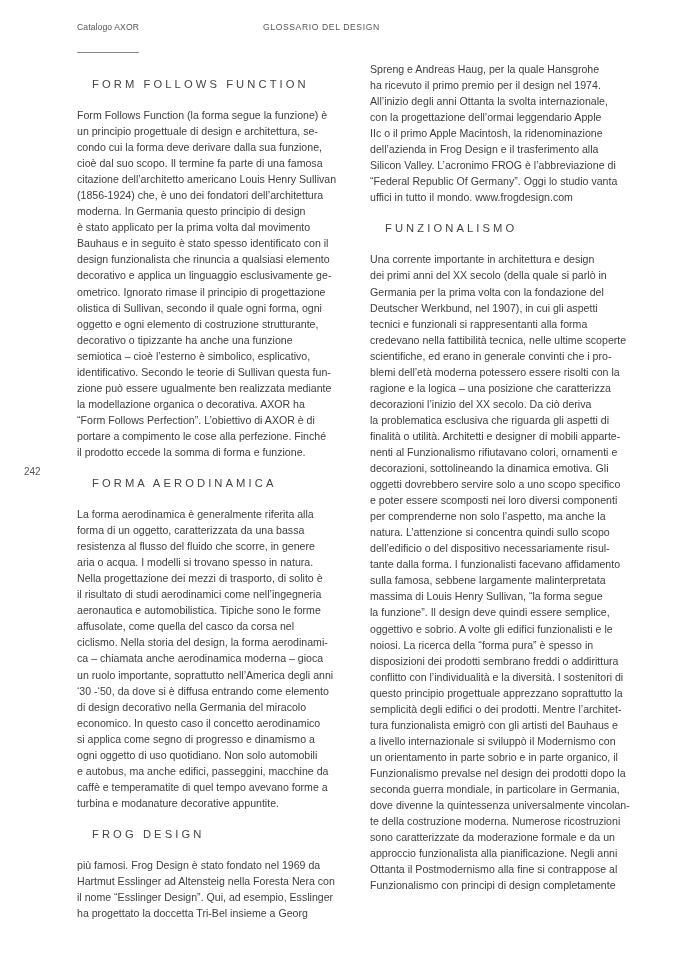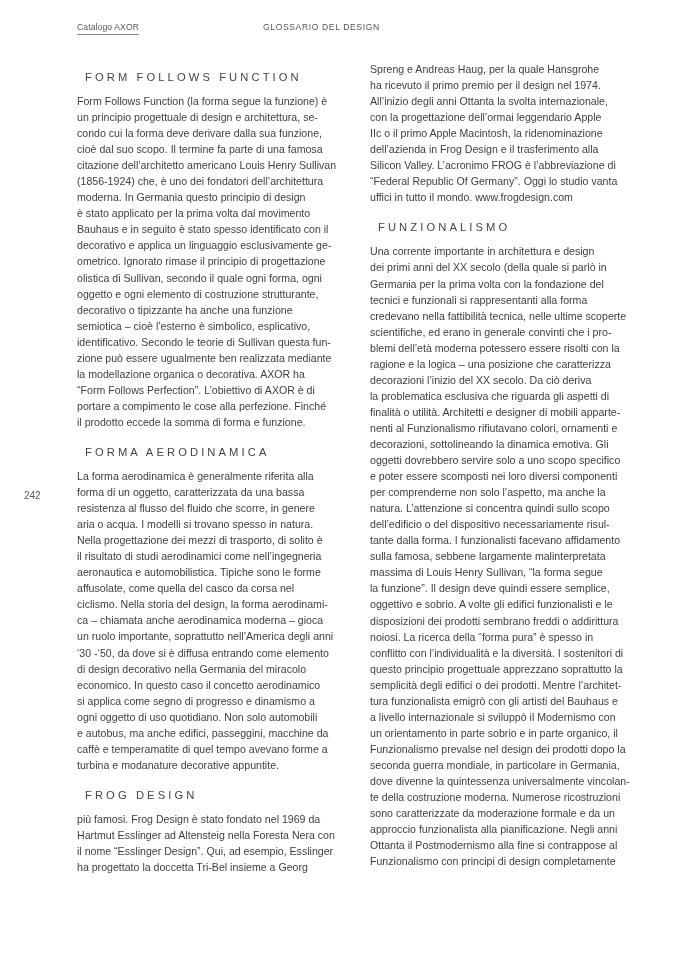--- a/index.html
+++ b/index.html
@@ -7,39 +7,39 @@
     width: 678px; height: 959px; position: relative; overflow: hidden;
     font-family: "Liberation Sans", "DejaVu Sans", sans-serif;
     color: #3a3a3a;
   }
   .running-header {
     position: absolute; top: 22px; left: 77px; right: 40px; height: 16px;
     font-size: 8.6px; color: #555;
   }
   .catalog-label {
     position: absolute; left: 0; top: 0;
-    border-bottom: 0.8px solid #888; padding-bottom: 2px;
+    border-bottom: 0.8px solid #888; padding-bottom: 20px;
     letter-spacing: 0.1px;
   }
   .section-label {
     position: absolute; left: 186px; top: 0; letter-spacing: 0.6px;
   }
   .page-number {
-    position: absolute; left: 24px; top: 490px; font-size: 10px; color: #555;
+    position: absolute; left: 24px; top: 466px; font-size: 10px; color: #555;
   }
   .column {
     position: absolute; top: 61px; width: 290px;
     font-size: 10.6px; line-height: 16.05px; color: #3e3e3e;
   }
   .col-left { left: 77px; }
   .col-right { left: 370px; width: 292px; }
   .entry { margin: 0 0 14px 0; }
   .entry-title {
     font-size: 11.2px; letter-spacing: 3.1px; color: #444;
-    line-height: 16px; margin: 8px;
+    line-height: 16px; margin: 15px;
     font-weight: normal;
   }
   .line { display: block; white-space: nowrap; }
 </style>
 </head>
 <body>
 
 <div class="running-header">
   <span class="catalog-label">Catalogo AXOR</span>
   <span class="section-label">GLOSSARIO DEL DESIGN</span>
@@ -53,20 +53,21 @@
       <div class="entry-body">
         <span class="line">Form Follows Function (la forma segue la funzione) è</span>
         <span class="line">un principio progettuale di design e architettura, se-</span>
         <span class="line">condo cui la forma deve derivare dalla sua funzione,</span>
         <span class="line">cioè dal suo scopo. Il termine fa parte di una famosa</span>
         <span class="line">citazione dell’architetto americano Louis Henry Sullivan</span>
         <span class="line">(1856-1924) che, è uno dei fondatori dell’architettura</span>
         <span class="line">moderna. In Germania questo principio di design</span>
         <span class="line">è stato applicato per la prima volta dal movimento</span>
         <span class="line">Bauhaus e in seguito è stato spesso identificato con il</span>
+        <span class="line">design funzionalista che rinuncia a qualsiasi elemento</span>
         <span class="line">decorativo e applica un linguaggio esclusivamente ge-</span>
         <span class="line">ometrico. Ignorato rimase il principio di progettazione</span>
         <span class="line">olistica di Sullivan, secondo il quale ogni forma, ogni</span>
         <span class="line">oggetto e ogni elemento di costruzione strutturante,</span>
         <span class="line">decorativo o tipizzante ha anche una funzione</span>
         <span class="line">semiotica – cioè l’esterno è simbolico, esplicativo,</span>
         <span class="line">identificativo. Secondo le teorie di Sullivan questa fun-</span>
         <span class="line">zione può essere ugualmente ben realizzata mediante</span>
         <span class="line">la modellazione organica o decorativa. AXOR ha</span>
         <span class="line">“Form Follows Perfection”. L’obiettivo di AXOR è di</span>
@@ -121,42 +122,43 @@
         <span class="line">“Federal Republic Of Germany”. Oggi lo studio vanta</span>
         <span class="line">uffici in tutto il mondo. www.frogdesign.com</span>
       </div>
     </div>
     <div class="entry">
       <h2 class="entry-title">FUNZIONALISMO</h2>
       <div class="entry-body">
         <span class="line">Una corrente importante in architettura e design</span>
         <span class="line">dei primi anni del XX secolo (della quale si parlò in</span>
         <span class="line">Germania per la prima volta con la fondazione del</span>
+        <span class="line">Deutscher Werkbund, nel 1907), in cui gli aspetti</span>
         <span class="line">tecnici e funzionali si rappresentanti alla forma</span>
         <span class="line">credevano nella fattibilità tecnica, nelle ultime scoperte</span>
         <span class="line">scientifiche, ed erano in generale convinti che i pro-</span>
         <span class="line">blemi dell’età moderna potessero essere risolti con la</span>
         <span class="line">ragione e la logica – una posizione che caratterizza</span>
         <span class="line">decorazioni l’inizio del XX secolo. Da ciò deriva</span>
         <span class="line">la problematica esclusiva che riguarda gli aspetti di</span>
         <span class="line">finalità o utilità. Architetti e designer di mobili apparte-</span>
         <span class="line">nenti al Funzionalismo rifiutavano colori, ornamenti e</span>
         <span class="line">decorazioni, sottolineando la dinamica emotiva. Gli</span>
         <span class="line">oggetti dovrebbero servire solo a uno scopo specifico</span>
         <span class="line">e poter essere scomposti nei loro diversi componenti</span>
         <span class="line">per comprenderne non solo l’aspetto, ma anche la</span>
         <span class="line">natura. L’attenzione si concentra quindi sullo scopo</span>
         <span class="line">dell’edificio o del dispositivo necessariamente risul-</span>
         <span class="line">tante dalla forma. I funzionalisti facevano affidamento</span>
         <span class="line">sulla famosa, sebbene largamente malinterpretata</span>
         <span class="line">massima di Louis Henry Sullivan, “la forma segue</span>
         <span class="line">la funzione”. Il design deve quindi essere semplice,</span>
         <span class="line">oggettivo e sobrio. A volte gli edifici funzionalisti e le</span>
+        <span class="line">noiosi. La ricerca della “forma pura” è spesso in</span>
         <span class="line">disposizioni dei prodotti sembrano freddi o addirittura</span>
-        <span class="line">noiosi. La ricerca della “forma pura” è spesso in</span>
         <span class="line">conflitto con l’individualità e la diversità. I sostenitori di</span>
         <span class="line">questo principio progettuale apprezzano soprattutto la</span>
         <span class="line">semplicità degli edifici o dei prodotti. Mentre l’architet-</span>
         <span class="line">tura funzionalista emigrò con gli artisti del Bauhaus e</span>
         <span class="line">a livello internazionale si sviluppò il Modernismo con</span>
         <span class="line">un orientamento in parte sobrio e in parte organico, il</span>
         <span class="line">Funzionalismo prevalse nel design dei prodotti dopo la</span>
         <span class="line">seconda guerra mondiale, in particolare in Germania,</span>
         <span class="line">dove divenne la quintessenza universalmente vincolan-</span>
         <span class="line">te della costruzione moderna. Numerose ricostruzioni</span>

